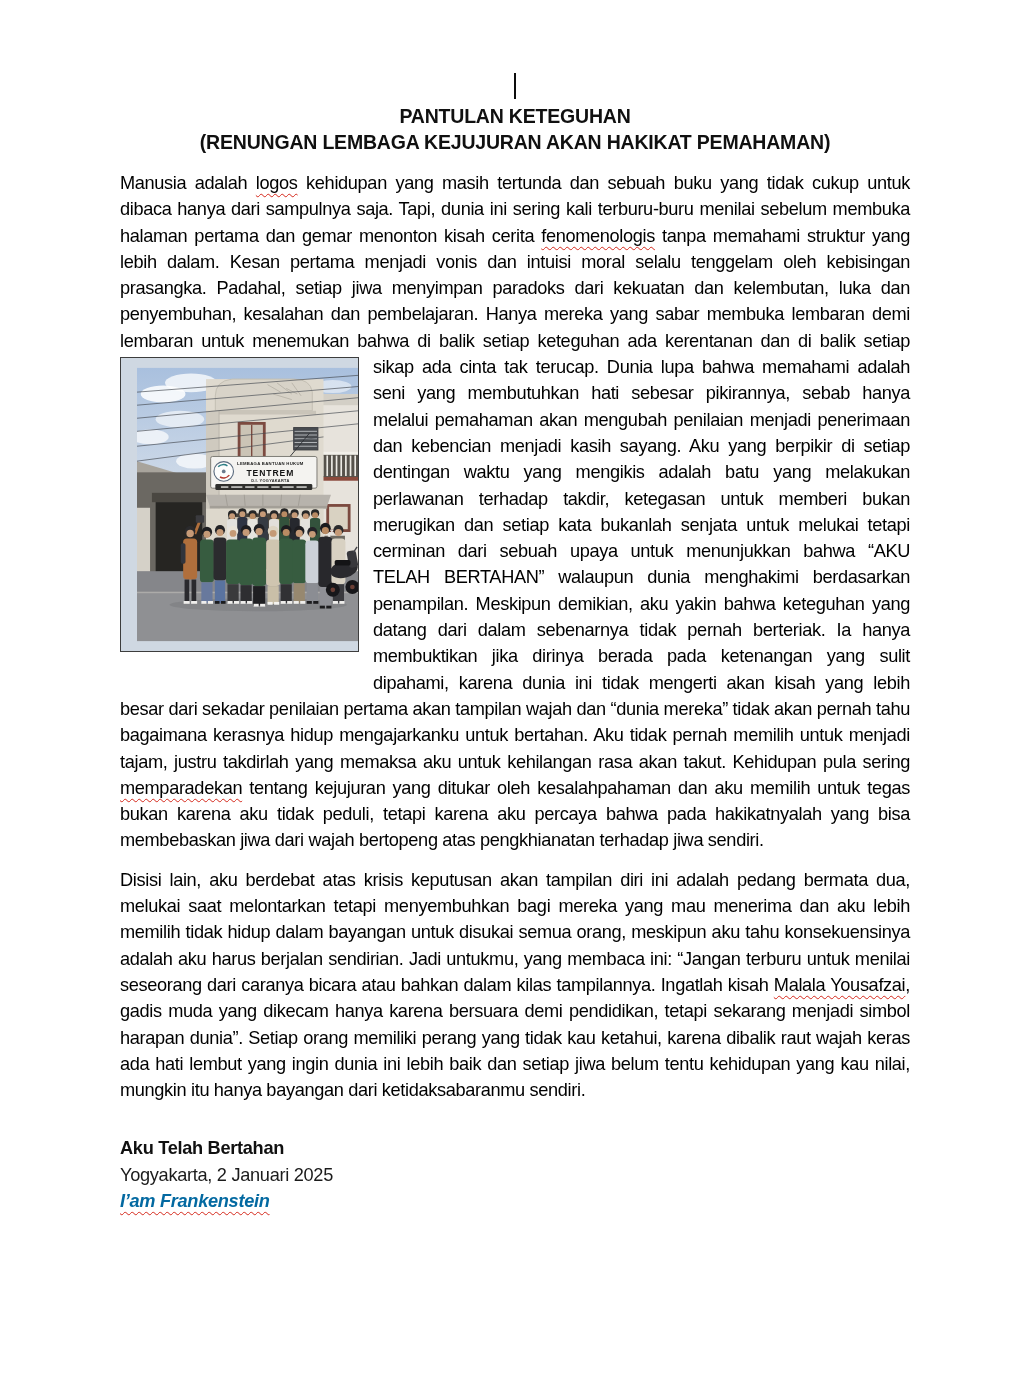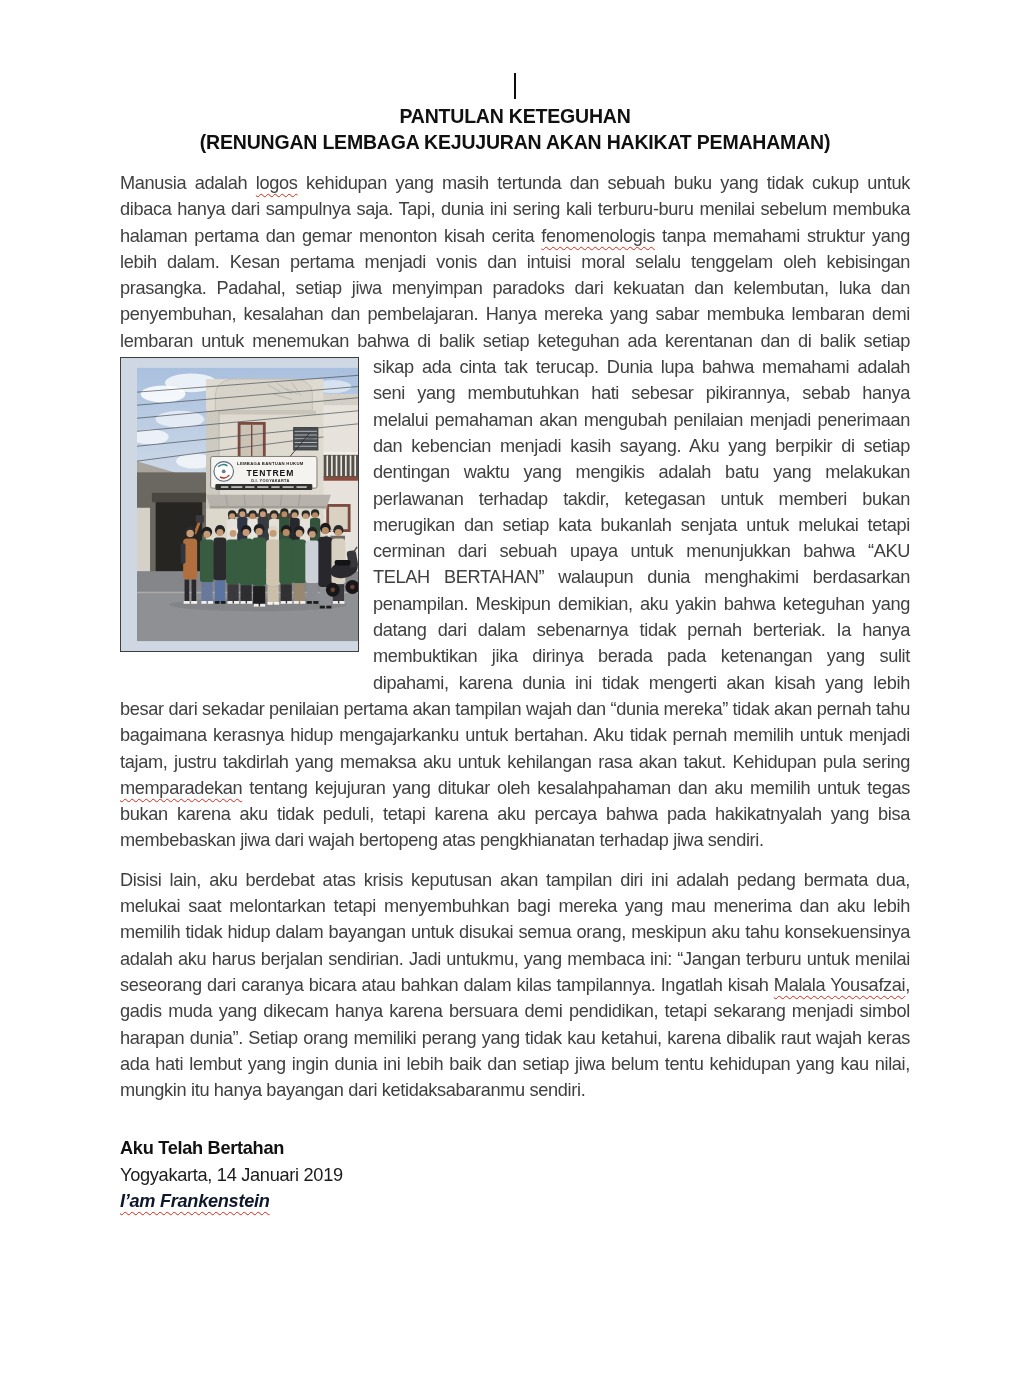--- a/index.html
+++ b/index.html
@@ -17,21 +17,21 @@
   .caret{display:inline-block;width:2.5px;height:26px;background:#0d0d0d;}
   .doc-title{
     text-align:center;font-weight:bold;font-size:19.5px;line-height:26px;
     color:#101010;letter-spacing:-0.2px;
   }
   p.body-text{
     margin:0 0 13px 0;
     font-size:18.2px;line-height:26.3px;
     text-align:justify;
     letter-spacing:-0.35px;
-    color:#404040;
+    color:#000000;
   }
   p.first{margin-top:15px;}
   .spell{
     text-decoration-line:underline;
     text-decoration-style:wavy;
     text-decoration-color:#d5281b;
     text-decoration-thickness:1px;
     text-underline-offset:4px;
   }
   .photo-float{
@@ -39,21 +39,21 @@
     width:239px;height:295px;
     margin:3px 14px 18px 0;
     border:1px solid #3d3d3d;
     box-sizing:border-box;
     background:#cfd8e2;
     padding-left:16px;
   }
   .photo-float svg{display:block;width:100%;height:100%;}
   .signature{margin-top:32px;font-size:18.2px;line-height:26.5px;letter-spacing:-0.3px;}
   .sig-bold{font-weight:bold;color:#101010;}
-  .sig-bolditalic{font-weight:bold;font-style:italic;color:#0f172a;display:inline-block;}
+  .sig-bolditalic{font-weight:bold;font-style:italic;color:#0369a1;display:inline-block;}
   .sign-text{font-family:"Liberation Sans","DejaVu Sans",sans-serif;}
 </style>
 </head>
 <body>
 
 <div class="page">
 
   <div class="caret-line">
     <span class="caret"></span>
   </div>
@@ -366,17 +366,17 @@
         <line x1="0" y1="84" x2="237" y2="60"></line>
         <line x1="0" y1="100" x2="200" y2="74"></line>
       </g>
     </svg>
       </span><span>di balik setiap sikap ada cinta tak terucap. Dunia lupa bahwa memahami adalah seni yang membutuhkan hati sebesar pikirannya, sebab hanya melalui pemahaman akan mengubah penilaian menjadi penerimaan dan kebencian menjadi kasih sayang. Aku yang berpikir di setiap dentingan waktu yang mengikis adalah batu yang melakukan perlawanan terhadap takdir, ketegasan untuk memberi bukan merugikan dan setiap kata bukanlah senjata untuk melukai tetapi cerminan dari sebuah upaya untuk menunjukkan bahwa “AKU TELAH BERTAHAN” walaupun dunia menghakimi berdasarkan penampilan. Meskipun demikian, aku yakin bahwa keteguhan yang datang dari dalam sebenarnya tidak pernah berteriak. Ia hanya membuktikan jika dirinya berada pada ketenangan yang sulit dipahami, karena dunia ini tidak mengerti akan kisah yang lebih besar dari sekadar penilaian pertama akan tampilan wajah dan “dunia mereka” tidak akan pernah tahu bagaimana kerasnya hidup mengajarkanku untuk bertahan. Aku tidak pernah memilih untuk menjadi tajam, justru takdirlah yang memaksa aku untuk kehilangan rasa akan takut. Kehidupan pula sering </span><span class="spell">memparadekan</span><span> tentang kejujuran yang ditukar oleh kesalahpahaman dan aku memilih untuk tegas bukan karena aku tidak peduli, tetapi karena aku percaya bahwa pada hakikatnyalah yang bisa membebaskan jiwa dari wajah bertopeng atas pengkhianatan terhadap jiwa sendiri.</span></p>
 
   <p class="body-text"><span>Disisi lain, aku berdebat atas krisis keputusan akan tampilan diri ini adalah pedang bermata dua, melukai saat melontarkan tetapi menyembuhkan bagi mereka yang mau menerima dan aku lebih memilih tidak hidup dalam bayangan untuk disukai semua orang, meskipun aku tahu konsekuensinya adalah aku harus berjalan sendirian. Jadi untukmu, yang membaca ini: “Jangan terburu untuk menilai seseorang dari caranya bicara atau bahkan dalam kilas tampilannya. Ingatlah kisah </span><span class="spell">Malala Yousafzai</span><span>, gadis muda yang dikecam hanya karena bersuara demi pendidikan, tetapi sekarang menjadi simbol harapan dunia”. Setiap orang memiliki perang yang tidak kau ketahui, karena dibalik raut wajah keras ada hati lembut yang ingin dunia ini lebih baik dan setiap jiwa belum tentu kehidupan yang kau nilai, mungkin itu hanya bayangan dari ketidaksabaranmu sendiri.</span></p>
 
   <div class="signature">
     <div class="sig-bold">Aku Telah Bertahan</div>
-    <div>Yogyakarta, 14 Januari 2019</div>
+    <div>Yogyakarta, 2 Januari 2025</div>
     <div><span class="sig-bolditalic spell">I’am Frankenstein</span></div>
   </div>
 
 </div>
 
 </body></html>

